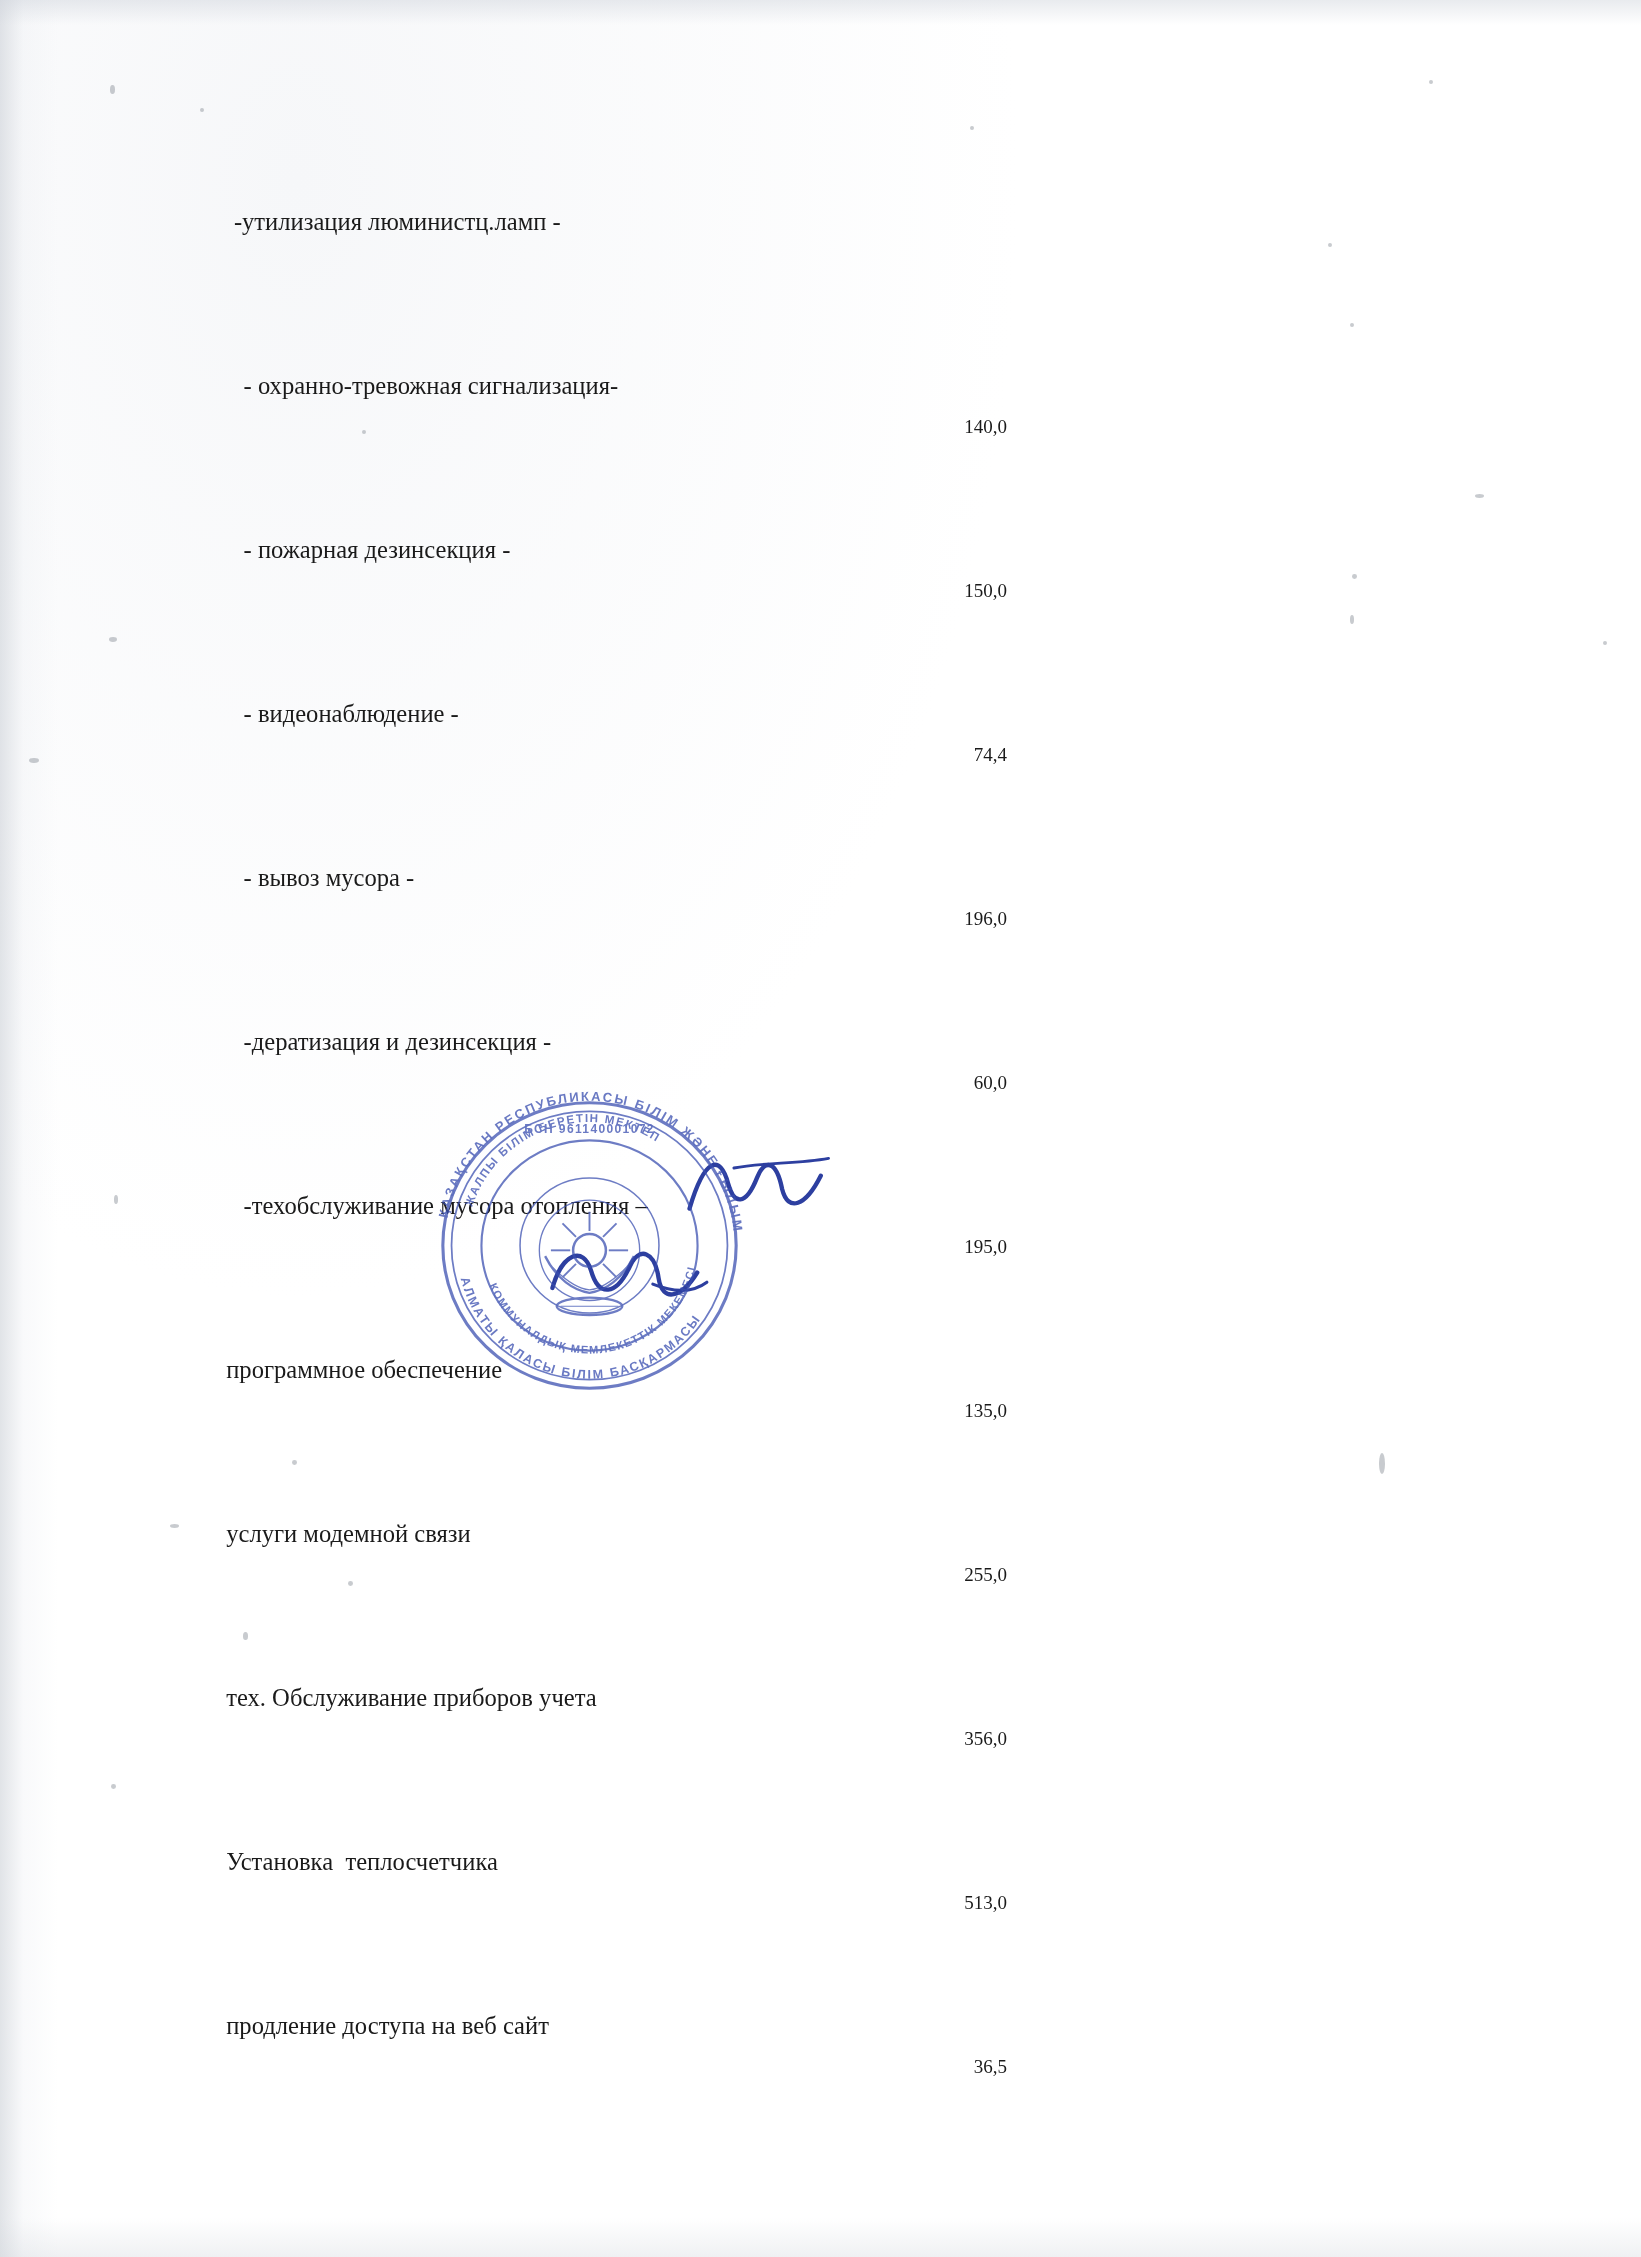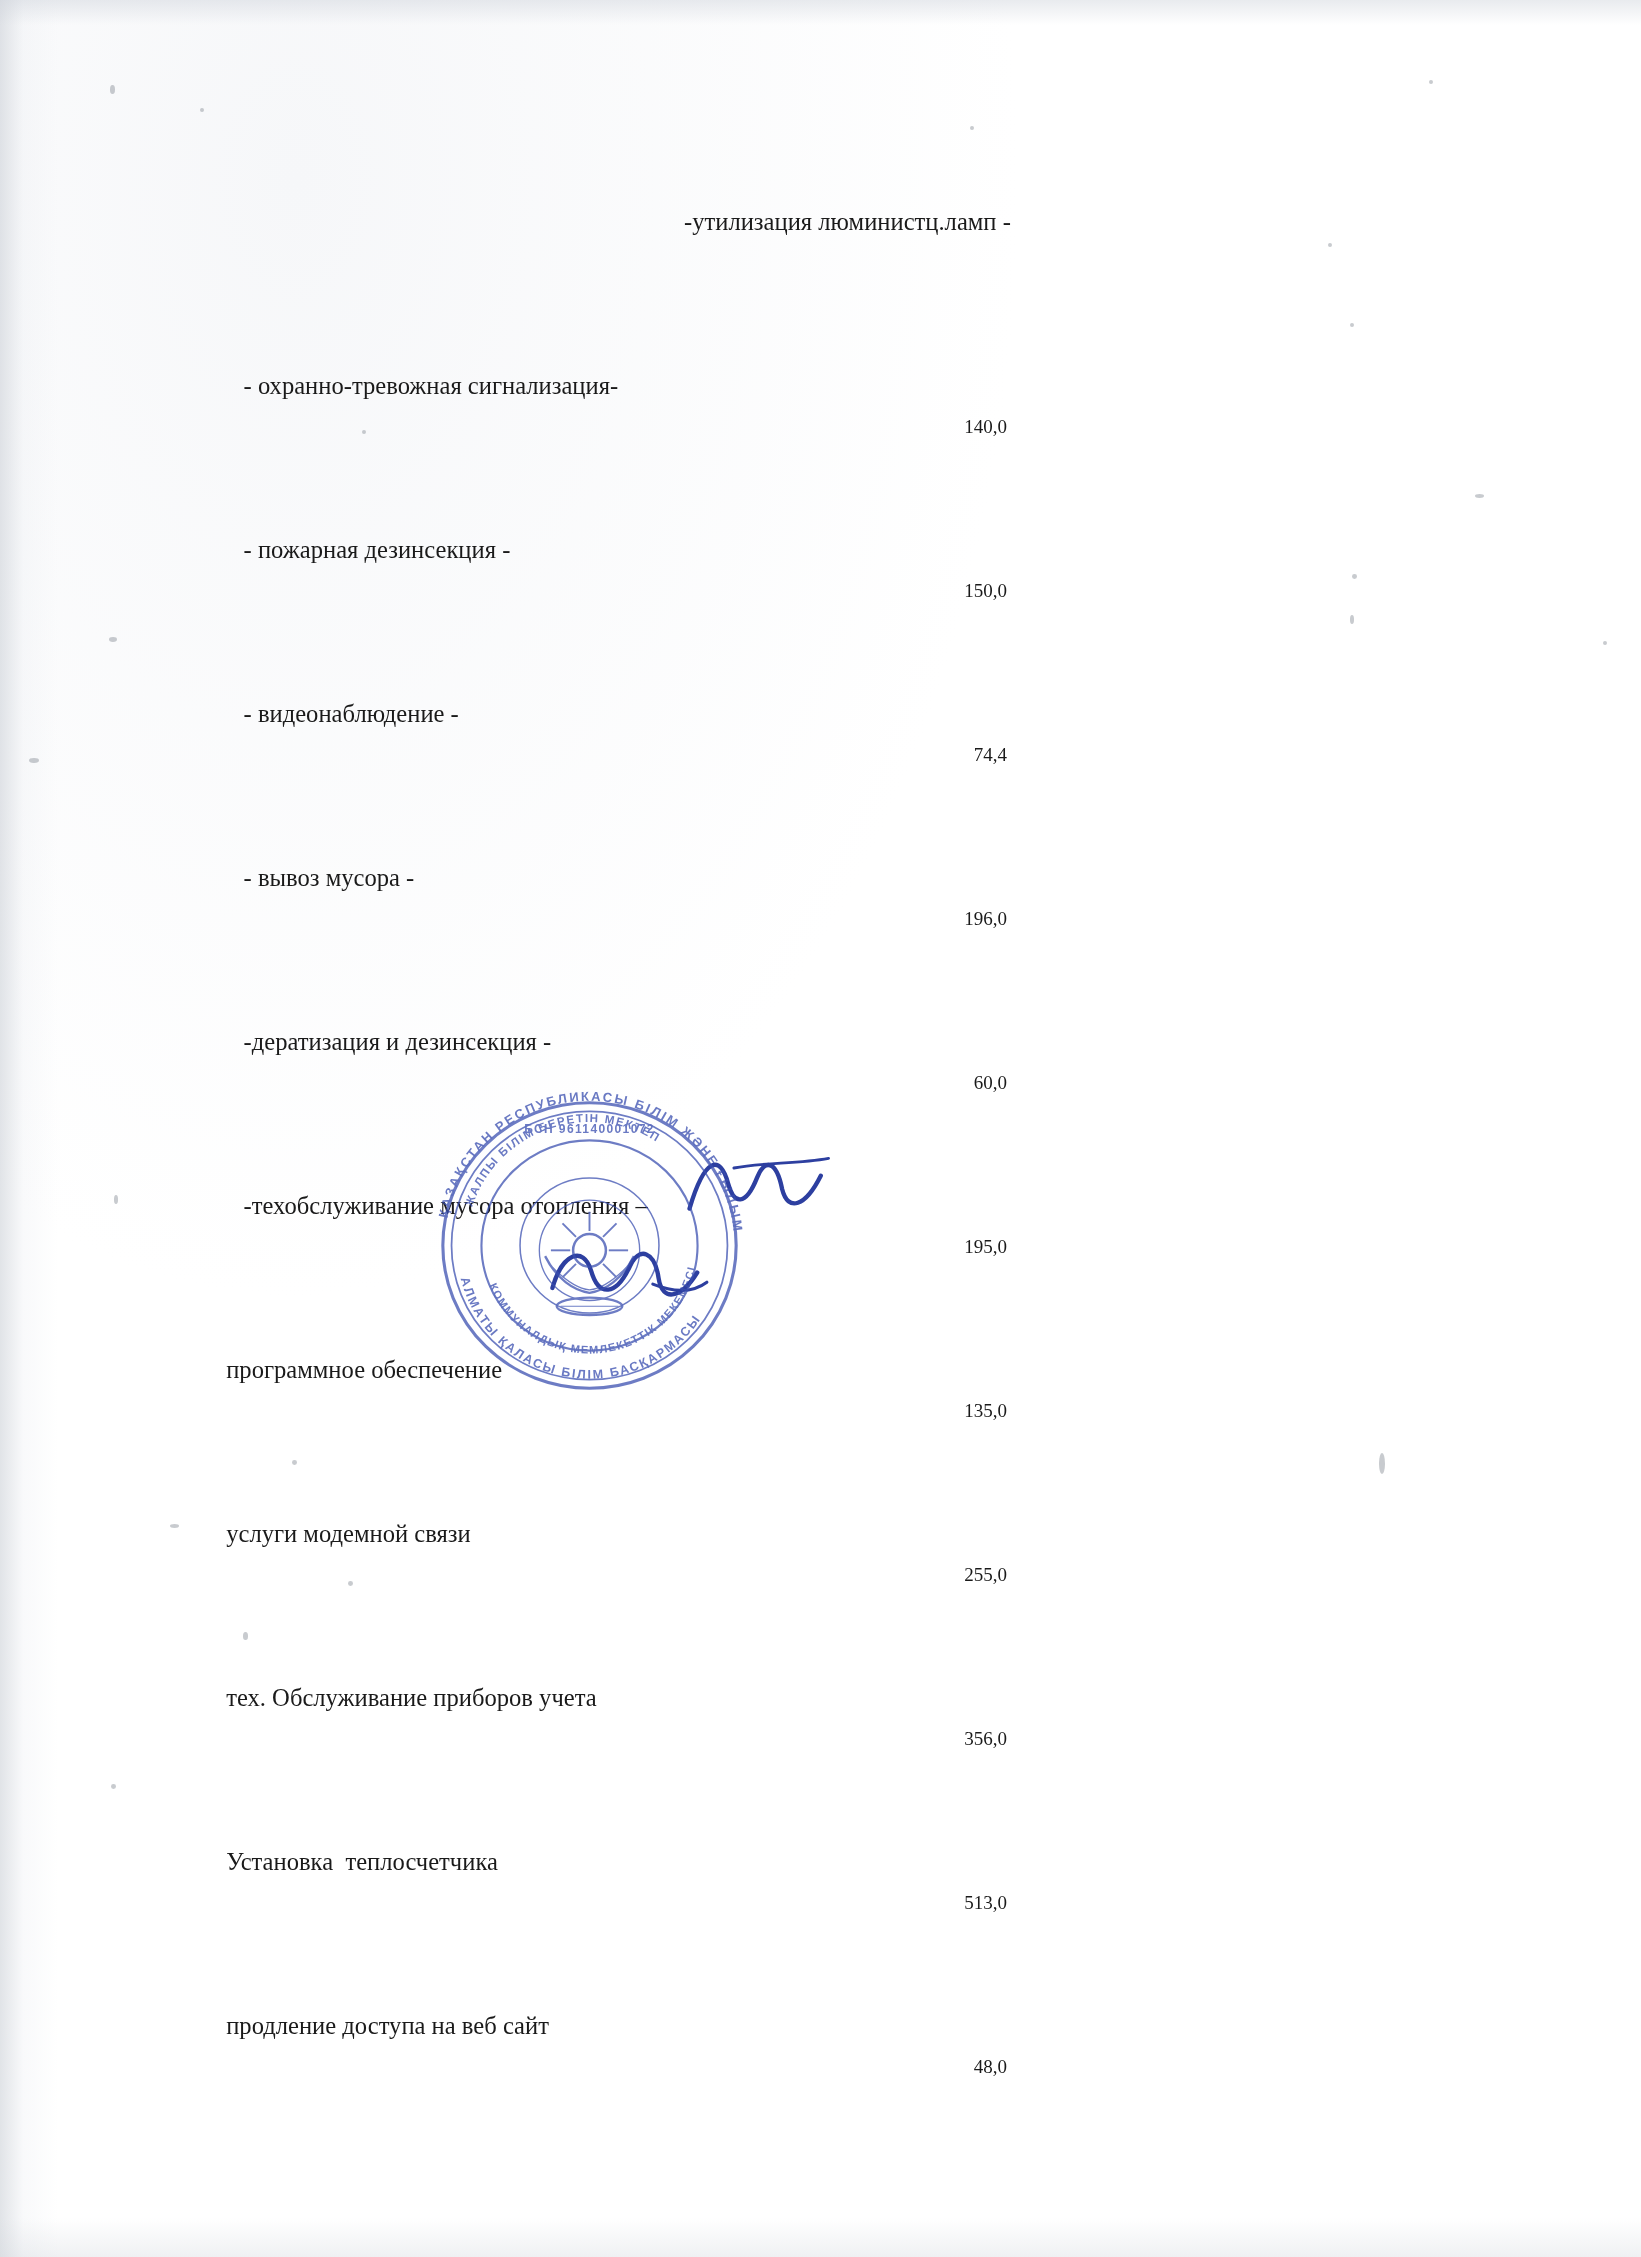--- a/index.html
+++ b/index.html
@@ -50,21 +50,21 @@
     top: 160px;
     width: 1284px;
   }
 
   .line {
     position: relative;
     font-size: 24.6px;
     line-height: 41px;
     white-space: pre;
   }
-  .indent-1 { padding-left: 7.7px; text-align: center; }
+  .indent-1 { padding-left: 7.7px; }
   .indent-2 { padding-left: 17.4px; }
 
   .amount {
     position: absolute;
     left: 676px;
     width: 154px;
     text-align: right;
     font-size: 19px;
   }
 
@@ -163,21 +163,21 @@
       <div class="line">
         <span>тех. Обслуживание приборов учета</span>
         <span class="amount">356,0</span>
       </div>
       <div class="line">
         <span>Установка  теплосчетчика</span>
         <span class="amount">513,0</span>
       </div>
       <div class="line">
         <span>продление доступа на веб сайт</span>
-        <span class="amount">48,0</span>
+        <span class="amount">36,5</span>
       </div>
 
     </div>
 
   </div>
 
   <svg class="pen" style="left:676px; top:1139px; width:222px; height:87px;" viewBox="0 0 230 90">
     <path d="M14 72 C 30 18, 46 16, 54 46 C 60 68, 72 70, 84 40 C 92 20, 104 22, 110 52 C 116 76, 134 70, 150 38" fill="none" stroke="#2d3fa0" stroke-width="4.5" stroke-linecap="round"></path>
     <path d="M60 30 C 90 24, 126 26, 158 20" fill="none" stroke="#2d3fa0" stroke-width="3" stroke-linecap="round"></path>
   </svg>

